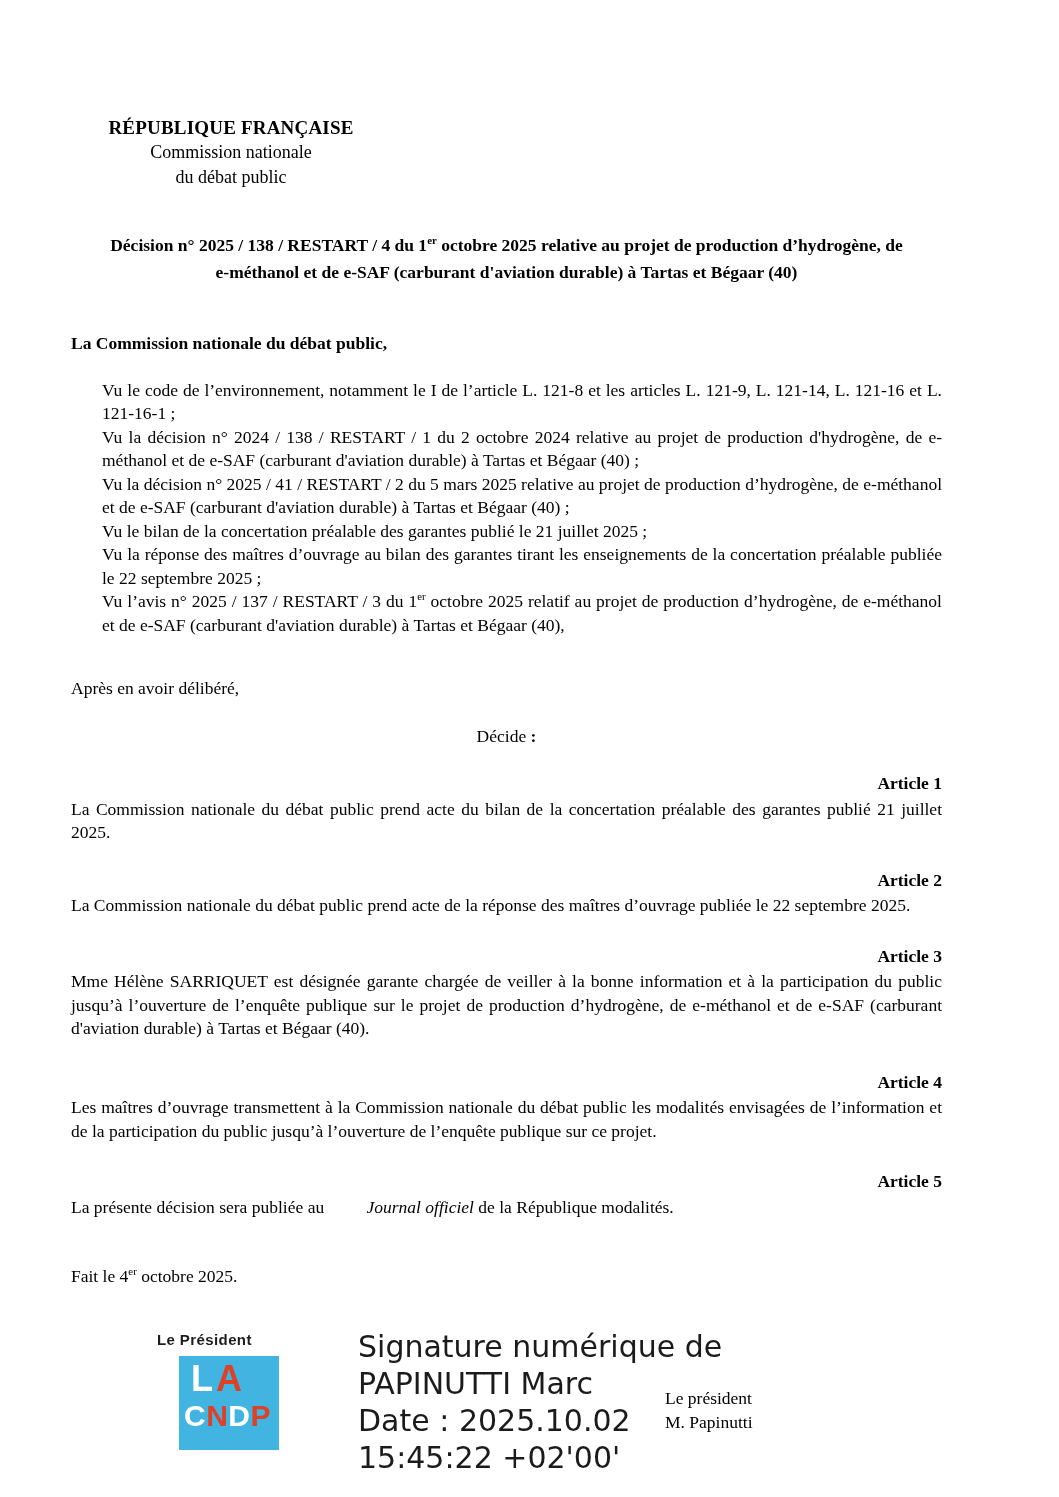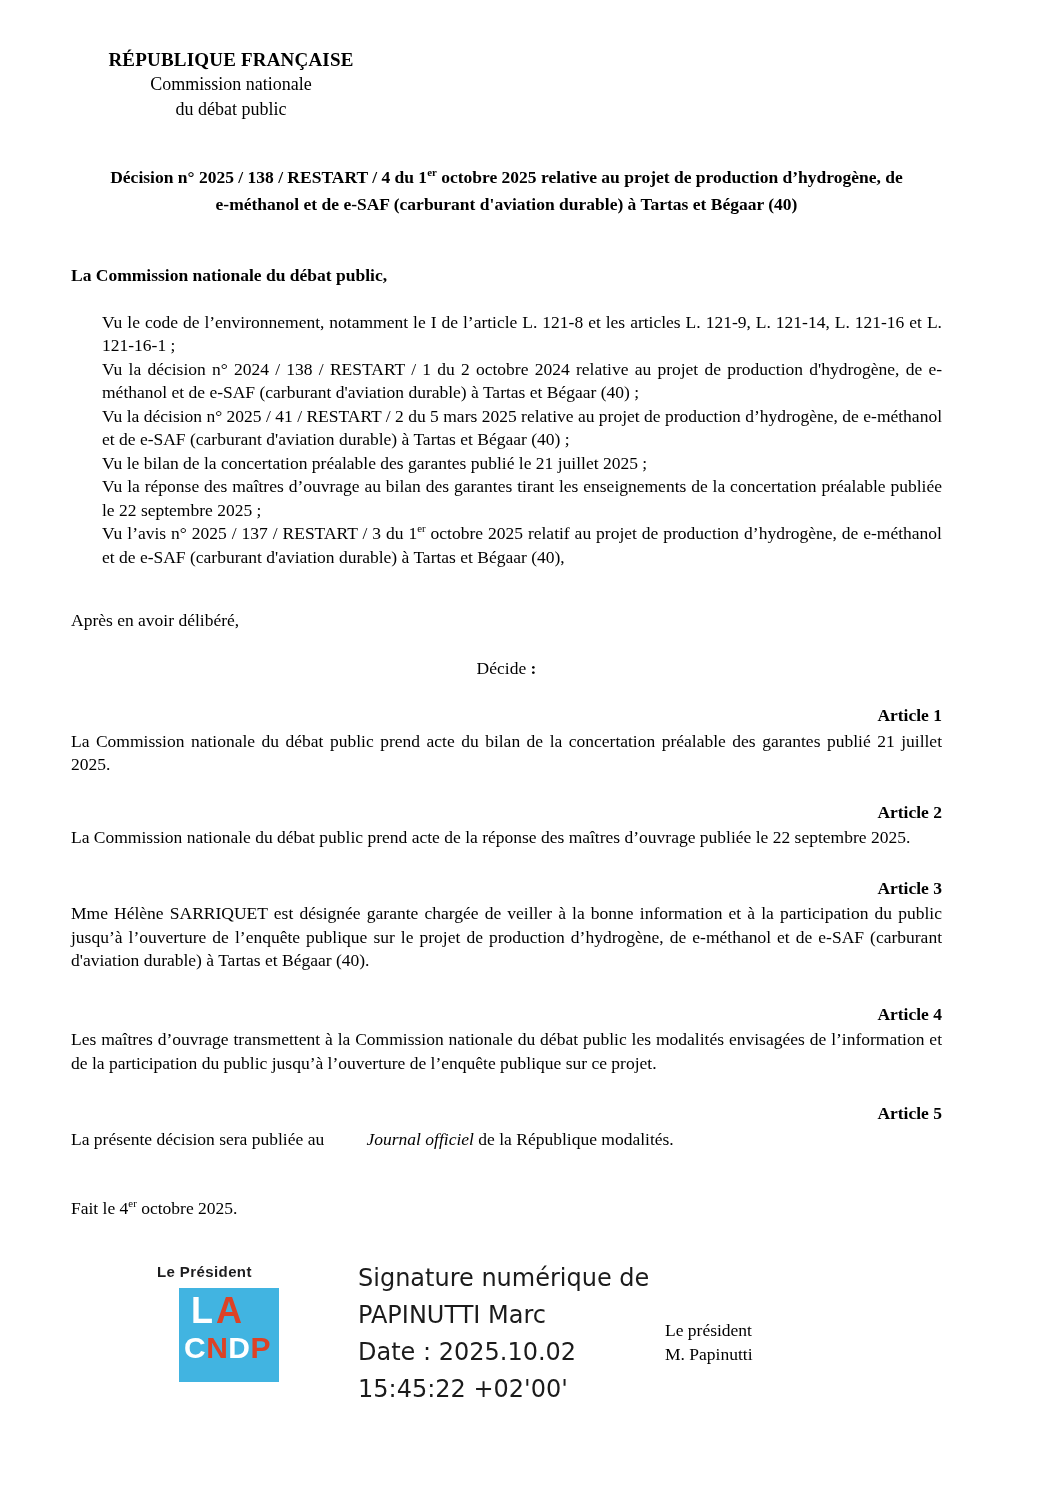--- a/index.html
+++ b/index.html
@@ -1,21 +1,21 @@
 <!DOCTYPE html>
 <html><head>
 <meta charset="utf-8">
 <style>
   html, body { margin:0; padding:0; background:#ffffff; }
   .page {
     position:relative;
     width:1059px; height:1497px;
     box-sizing:border-box;
     background:#ffffff;
-    padding:48px 117px 0 71px;
+    padding:116px 117px 0 71px;
     font-family:"Liberation Serif", serif;
     font-size:17.5px;
     line-height:23.5px;
     color:#000;
     overflow:hidden;
   }
   p { margin:0; }
   sup { font-size:62%; line-height:0; vertical-align:super; }
   .bold { font-weight:700; }
 
@@ -58,21 +58,21 @@
     overflow:hidden;
     margin-left:21px;
   }
   .logo-row1 { padding:5px 0 0 12px; font-size:36px; line-height:36px; letter-spacing:3px; }
   .logo-row2 { padding-left:5px; font-size:30px; line-height:38px; letter-spacing:0.5px; }
   .lw { color:#ffffff; }
   .lr { color:#dd4226; }
   .digital-sig {
     position:absolute; left:287px; top:0;
     font-family:"DejaVu Sans", sans-serif;
-    font-size:24px; line-height:37px; color:#1b1b1b;
+    font-size:30px; line-height:37px; color:#1b1b1b;
   }
   .president { position:absolute; left:594px; top:58px; line-height:24px; }
 </style>
 </head>
 <body>
 
 <div class="page">
 
   <div class="letterhead">
     <div class="republic">RÉPUBLIQUE FRANÇAISE</div>

